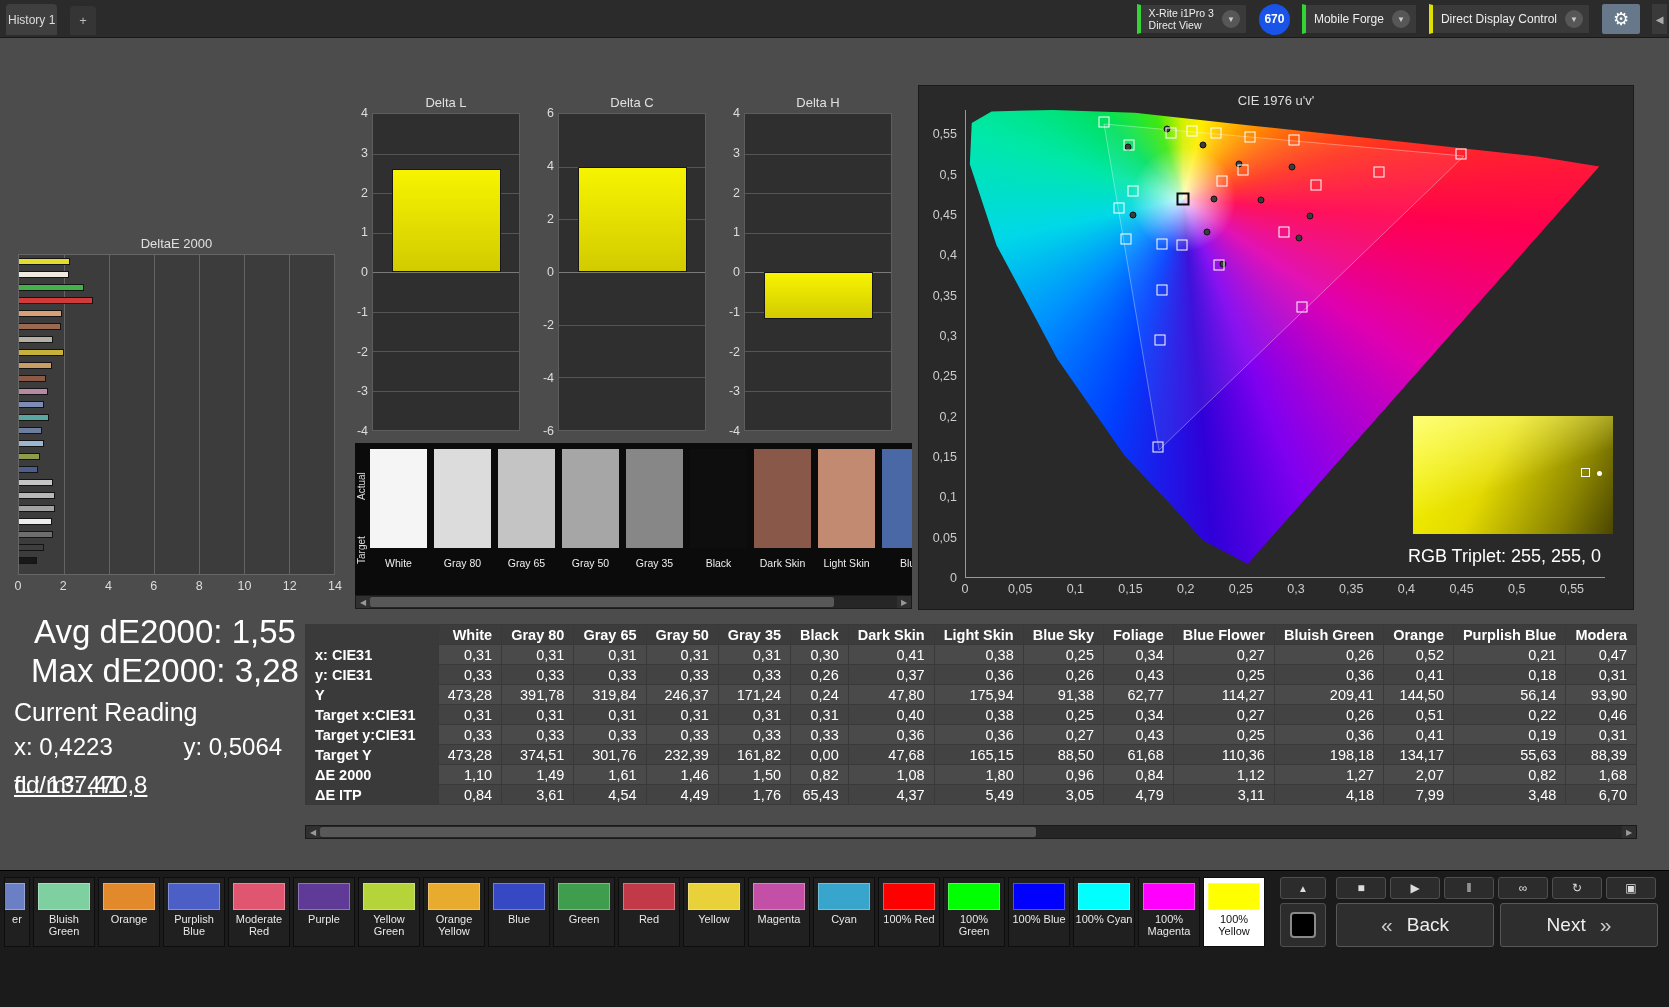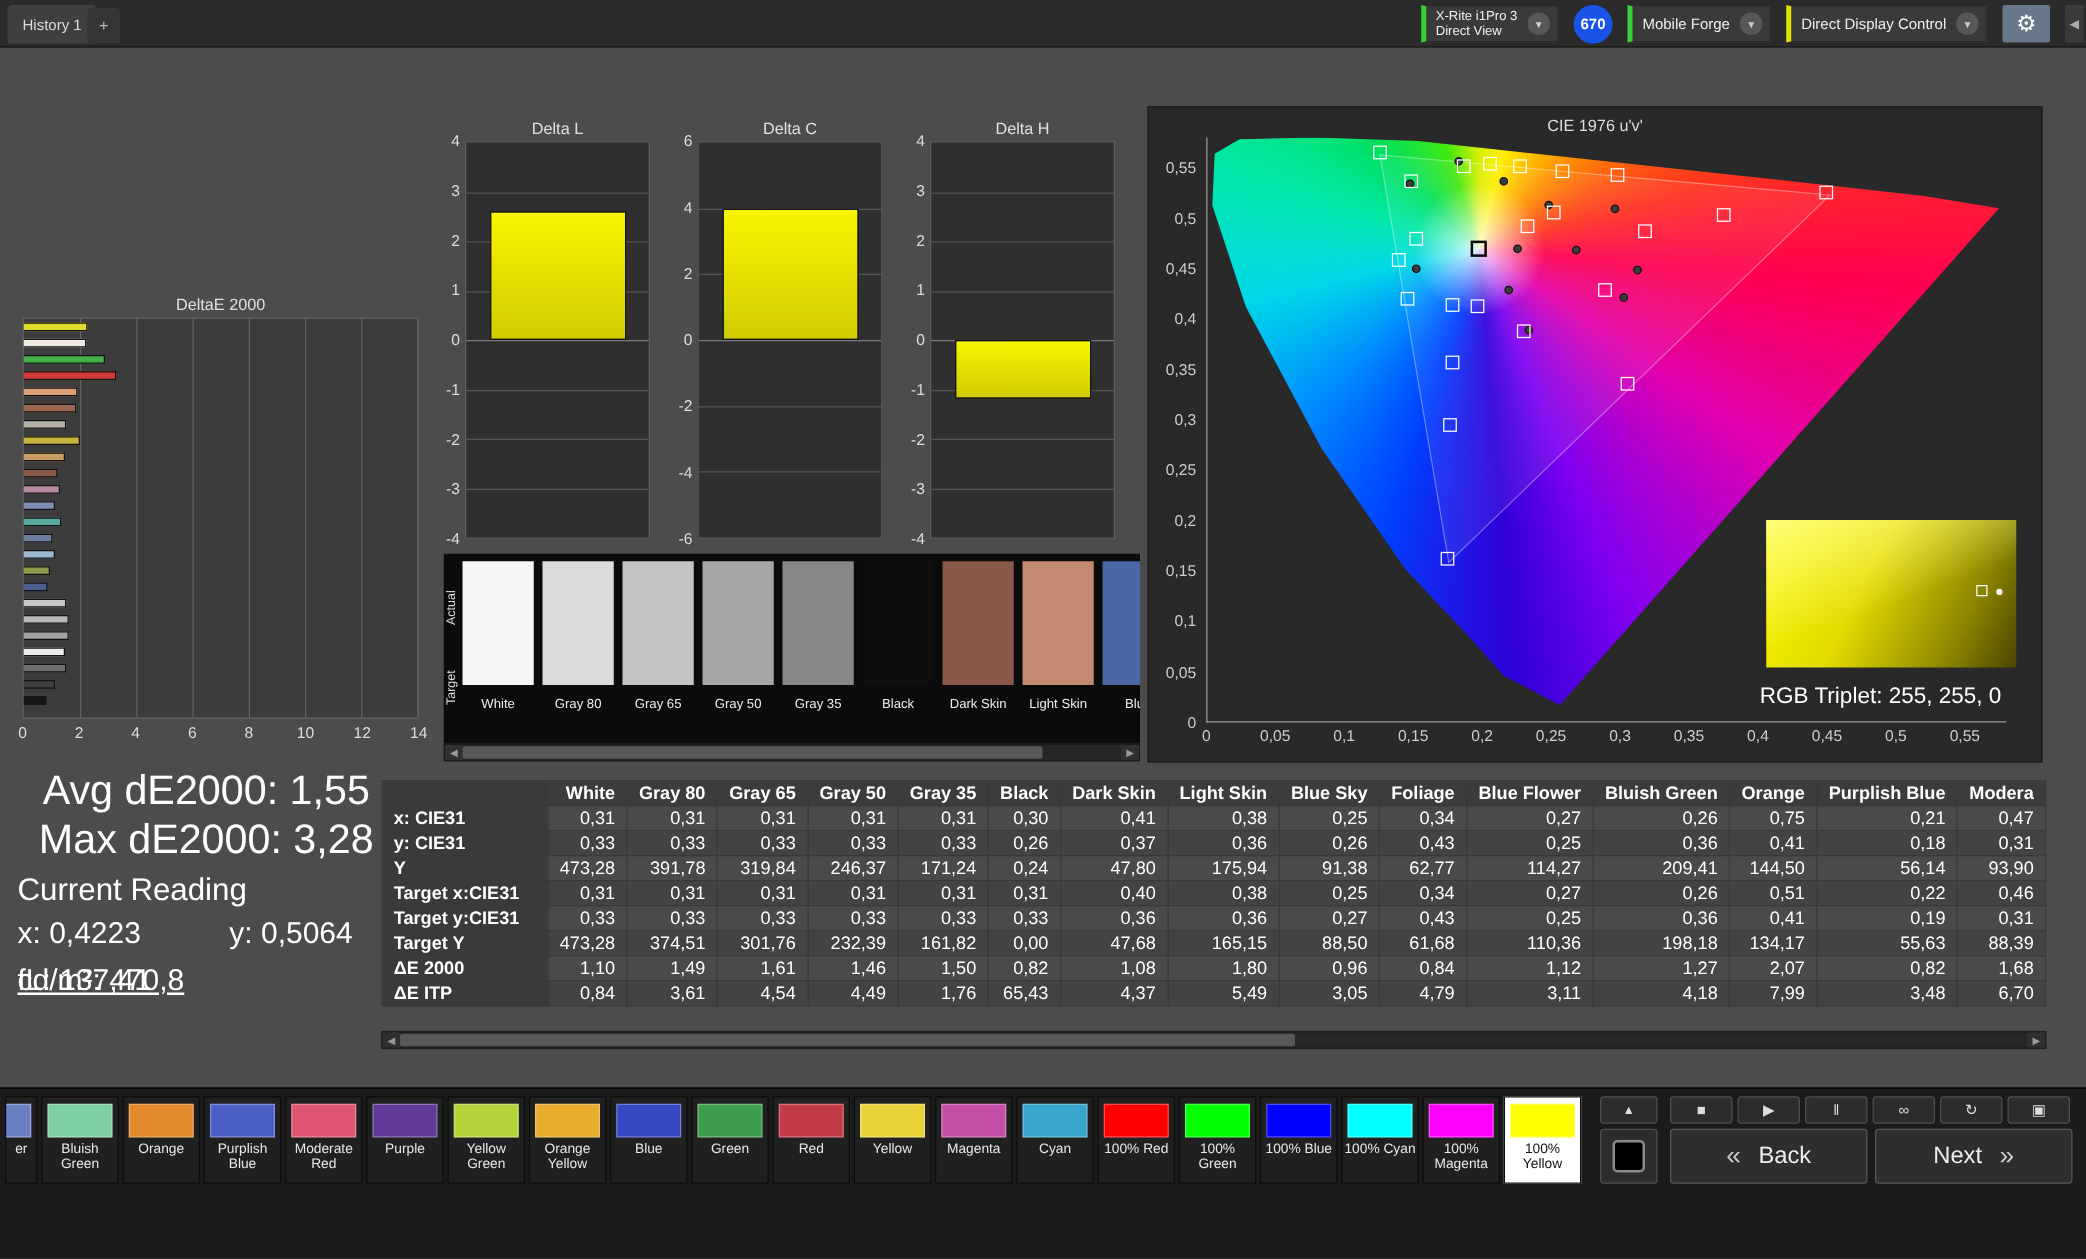--- a/index.html
+++ b/index.html
@@ -2,21 +2,21 @@
 <html><head>
 <meta charset="utf-8">
 <style>
   * { box-sizing: border-box; margin: 0; padding: 0; }
   html,body { background:#222; }
   body { font-family:"Liberation Sans", sans-serif; }
   #app { position:relative; width:1669px; height:1007px; background:#4c4c4c; overflow:hidden; }
 
   
   .topbar { position:absolute; left:0; top:0; width:100%; height:38px; background:#2b2b2b; border-bottom:1px solid #191919; z-index:30; }
-  .tab { position:absolute; left:6px; top:4px; height:31px; padding:0 12px; background:#3f3f3f; color:#ddd; font-size:12px;
+  .tab { position:absolute; left:6px; top:4px; height:31px; padding:0 2px; background:#3f3f3f; color:#ddd; font-size:12px;
          display:flex; align-items:center; border-radius:4px 4px 0 0; }
   .tab-add { position:absolute; left:70px; top:6px; width:26px; height:29px; background:#353535; color:#bbb; font-size:13px;
          display:flex; align-items:center; justify-content:center; border-radius:4px 4px 0 0; }
   .tb-right { position:absolute; right:0; top:0; height:38px; display:flex; align-items:center; gap:12px; padding-right:2px; }
   .hw-box { height:30px; background:#3a3a3a; border:1px solid #2a2a2a; border-left:4px solid #35d435; display:flex; align-items:center;
             padding:0 6px 0 8px; color:#eee; gap:8px; }
   .hw-box.yellow { border-left-color:#dde000; }
   .hw-text1 { font-size:10.5px; line-height:12px; }
   .hw-text2 { font-size:12px; }
   .dd { width:18px; height:18px; border-radius:50%; background:#575757; color:#ccc; font-size:8px;
@@ -441,21 +441,21 @@
             <td>0,31</td>
             <td>0,31</td>
             <td>0,31</td>
             <td>0,30</td>
             <td>0,41</td>
             <td>0,38</td>
             <td>0,25</td>
             <td>0,34</td>
             <td>0,27</td>
             <td>0,26</td>
-            <td>0,75</td>
+            <td>0,52</td>
             <td>0,21</td>
             <td>0,47</td>
           </tr>
           <tr class="odd">
             <th class="rowlabel">y: CIE31</th>
             <td>0,33</td>
             <td>0,33</td>
             <td>0,33</td>
             <td>0,33</td>
             <td>0,33</td>

